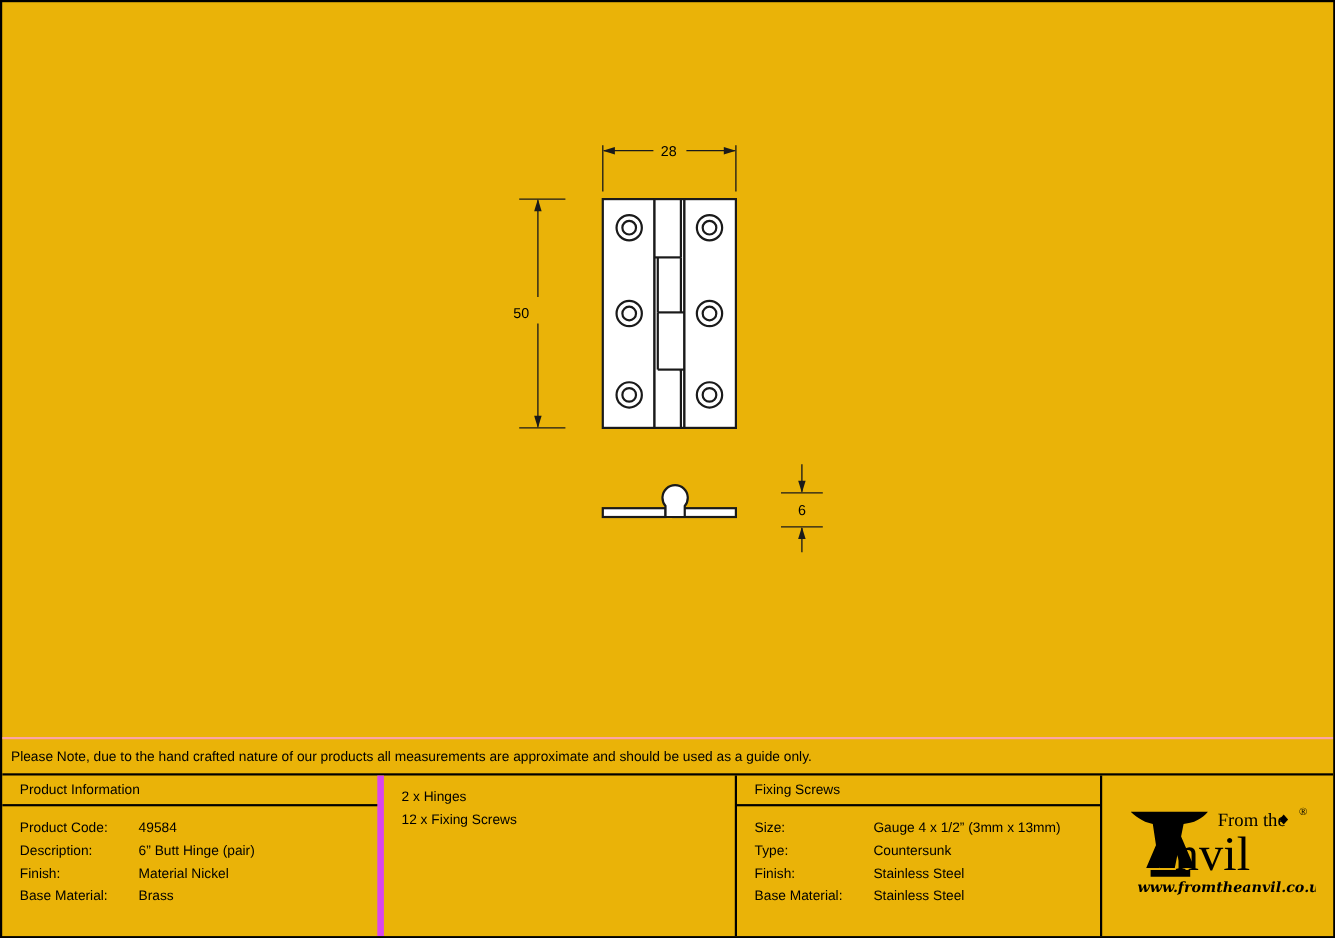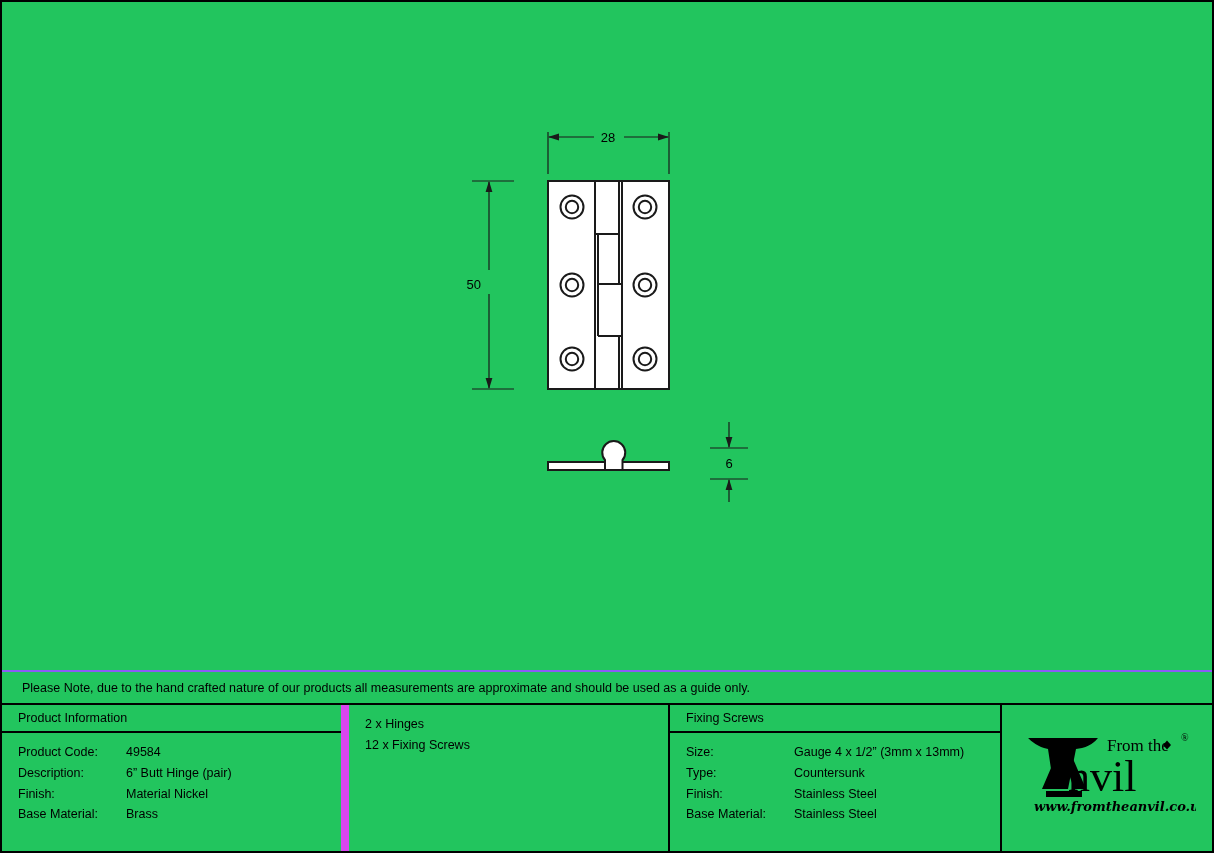--- a/index.html
+++ b/index.html
@@ -8,21 +8,21 @@
     background: #ffffff;
   }
   body {
     font-family: "Liberation Sans", sans-serif;
     color: #000000;
   }
   #sheet {
     position: relative;
     width: 1214px;
     height: 853px;
-    background: #22c55e;
+    background: #eab308;
     box-sizing: border-box;
     border: 2px solid #000000;
     overflow: hidden;
   }
 
   
   #drawing-area {
     position: absolute;
     left: 0;
     top: 0;
@@ -39,39 +39,39 @@
     left: 0;
     top: 668px;
     width: 1210px;
     height: 181px;
     box-sizing: border-box;
   }
 
   #note-row {
     box-sizing: border-box;
     height: 35px;
-    border-top: 2px solid #8b5cf6;
+    border-top: 2px solid #fca5a5;
     border-bottom: 2px solid #000000;
     display: flex;
     align-items: center;
-    padding-left: 20px;
+    padding-left: 8px;
     font-size: 12.5px;
   }
 
   #columns-row {
     display: flex;
     height: 146px;
     box-sizing: border-box;
   }
 
   .info-col {
     box-sizing: border-box;
     position: relative;
   }
-  .col-product { width: 347px; border-right: 8px solid #d946ef; }
+  .col-product { width: 347px; border-right: 6px solid #d946ef; }
   .col-pack    { width: 321px; border-right: 2px solid #000000; }
   .col-screws  { width: 332px; border-right: 2px solid #000000; }
   .col-logo    { width: 210px; }
 
   .col-header {
     box-sizing: border-box;
     height: 28px;
     border-bottom: 2px solid #000000;
     display: flex;
     align-items: center;

